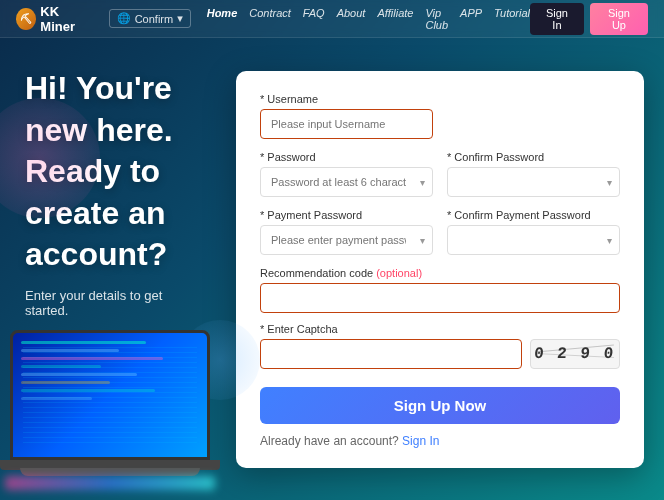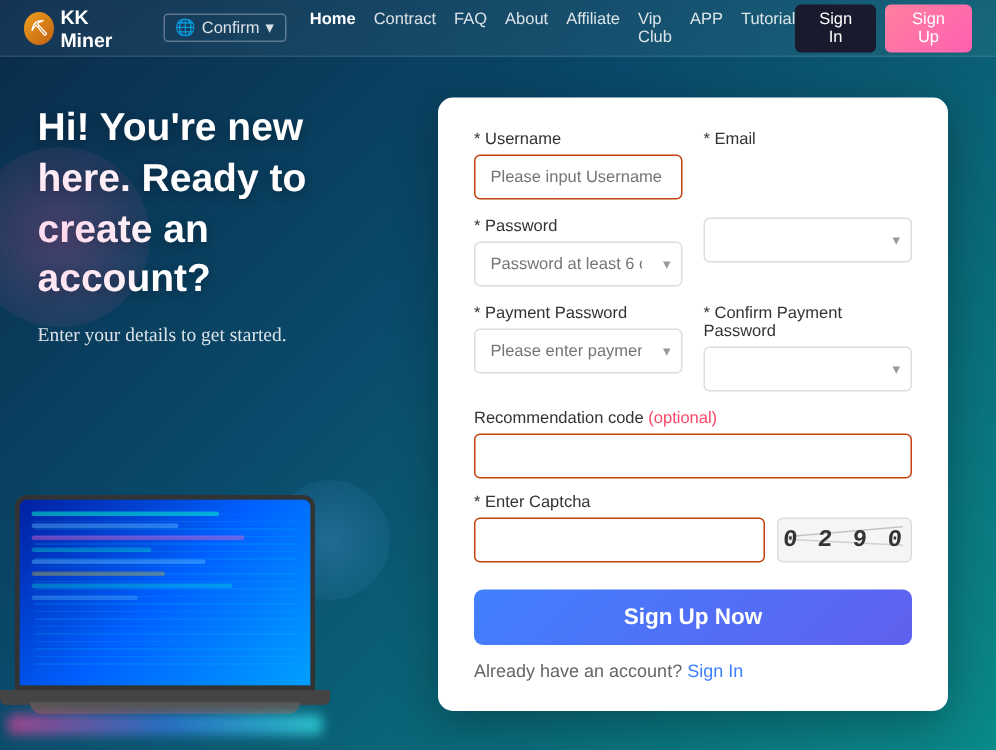--- a/index.html
+++ b/index.html
@@ -62,20 +62,21 @@
       margin-right: 16px;
       border: 1px solid rgba(255,255,255,0.3);
       padding: 2px 7px;
       border-radius: 3px;
     }
 
     .nav-links {
       display: flex;
       gap: 12px;
       flex: 1;
+      font-style: italic;
     }
 
     .nav-link {
       color: rgba(255,255,255,0.85);
       font-size: 11px;
       cursor: pointer;
       text-decoration: none;
     }
 
     .nav-link.active {
@@ -118,32 +119,31 @@
     
     .left-panel {
       width: 260px;
       padding: 30px 20px 20px 25px;
       position: relative;
       z-index: 5;
     }
 
     .hero-title {
       color: white;
-      font-size: 26px;
+      font-size: 32px;
       font-weight: bold;
       line-height: 1.3;
       margin-bottom: 12px;
       text-shadow: 0 2px 8px rgba(0,0,0,0.3);
     }
 
     .hero-subtitle {
       color: rgba(255,255,255,0.85);
       font-size: 13px;
       margin-bottom: 12px;
-      font-family: Liberation Serif, serif;
     }
 
     
     .laptop-illustration {
       position: absolute;
       bottom: 10px;
       left: -10px;
       width: 280px;
       height: 180px;
     }
@@ -238,21 +238,21 @@
       display: flex;
       align-items: center;
       justify-content: center;
       padding: 15px 20px;
     }
 
     .form-card {
       background: white;
       border-radius: 10px;
       padding: 22px 24px 20px;
-      width: 340px;
+      width: 408px;
       box-shadow: 0 8px 32px rgba(0,0,0,0.3);
     }
 
     .form-row {
       display: flex;
       gap: 14px;
       margin-bottom: 12px;
     }
 
     .form-group {
@@ -450,34 +450,34 @@
   <div class="form-panel">
     <div class="form-card">
 
       
       <div class="form-row">
         <div class="form-group">
           <label class="form-label">* Username</label>
           <input class="form-input" type="text" placeholder="Please input Username" style="">
         </div>
         <div class="form-group">
-          <label class="form-label">* Email</label>
         </div>
       </div>
 
       
       <div class="form-row">
         <div class="form-group">
           <label class="form-label">* Password</label>
           <div class="input-wrapper">
             <input class="form-input-with-arrow" type="password" placeholder="Password at least 6 characters" style="">
             <span class="input-arrow">▾</span>
           </div>
         </div>
         <div class="form-group">
+          <label class="form-label">* Confirm Password</label>
           <div class="input-wrapper">
             <input class="form-input-with-arrow" type="password" placeholder="" style="">
             <span class="input-arrow">▾</span>
           </div>
         </div>
       </div>
 
       
       <div class="form-row">
         <div class="form-group">

